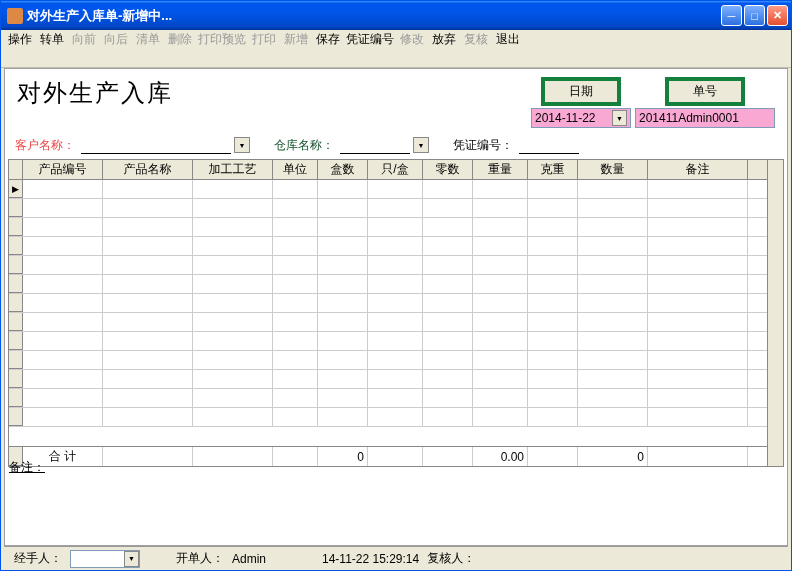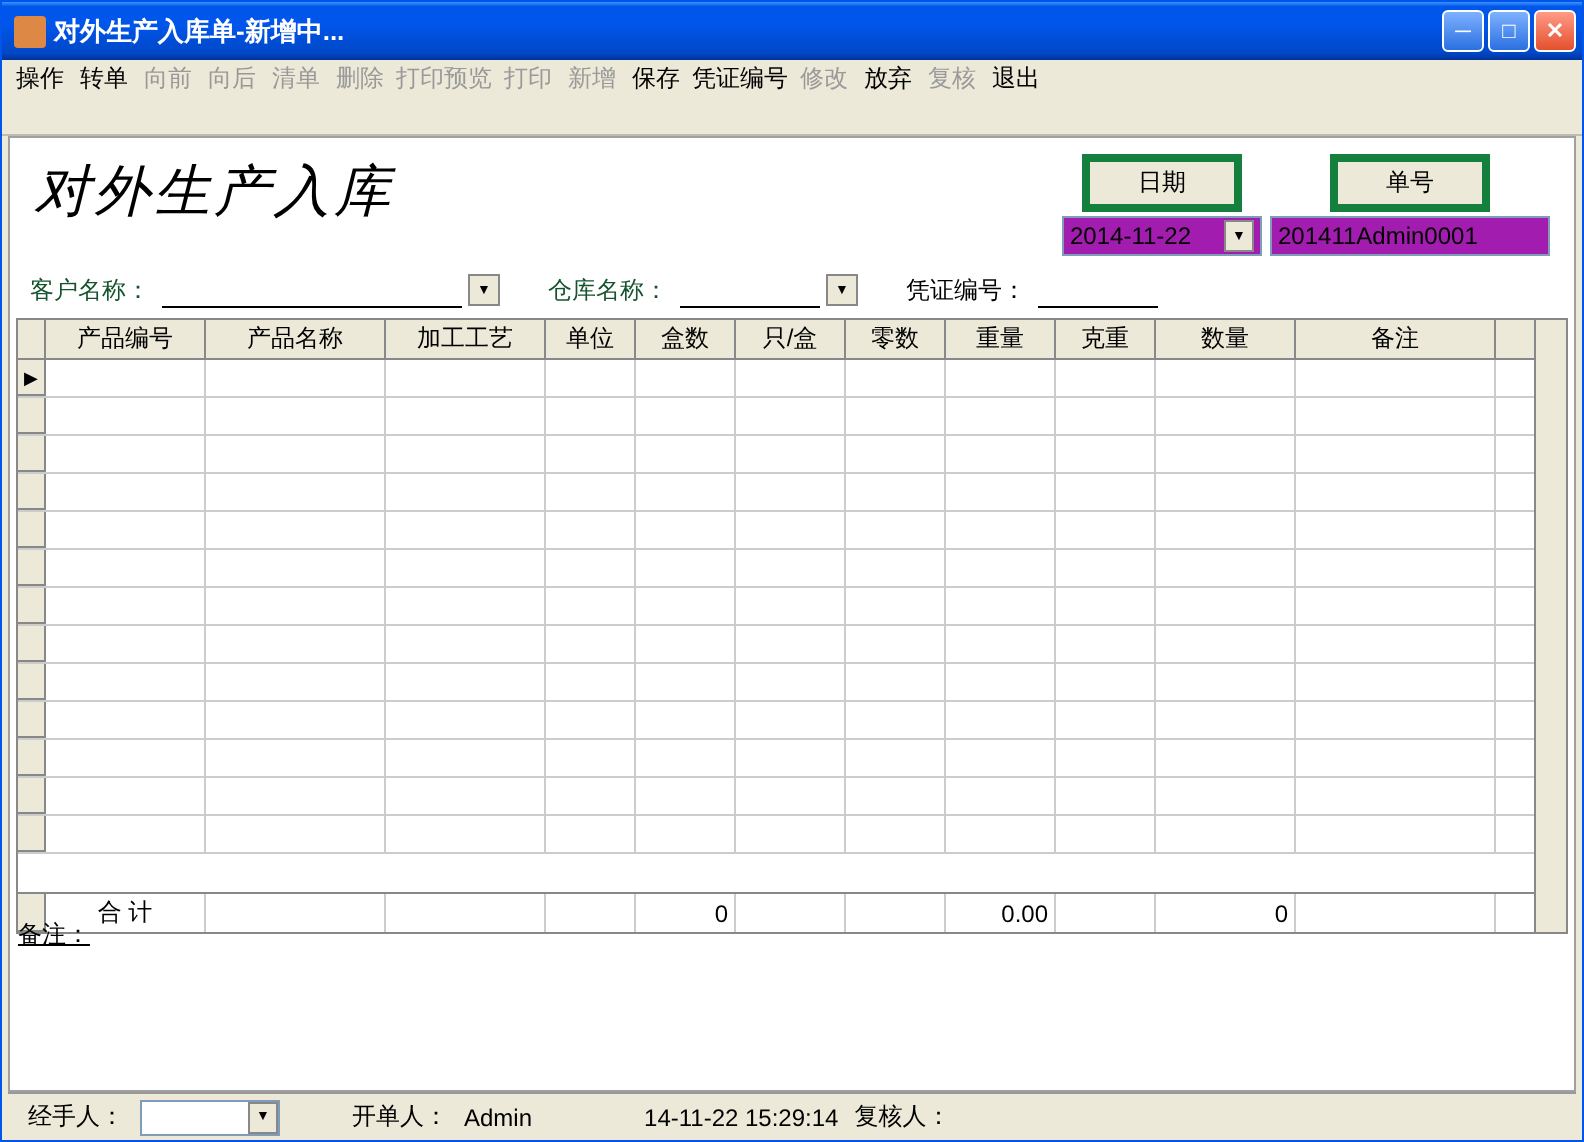--- a/index.html
+++ b/index.html
@@ -18,30 +18,30 @@
 
 .toolbar { height: 38px; background: #ece9d8; border-bottom: 1px solid #c0bcb0; display: flex; padding: 18px 4px; gap: 2px; }
 .tbtn { width: 30px; display: flex; flex-direction: column; align-items: center; justify-content: flex-end; font-size: 12px; padding-bottom: 2px; cursor: pointer; color: #000; }
 .tbtn.disabled { color: #999; }
 .tbtn .ticon { width: 16px; height: 16px; margin-bottom: 1px; }
 .tbtn.wide { width: 50px; }
 
 .content { position: absolute; top: 67px; left: 3px; right: 3px; bottom: 24px; background: #fff; border: 1px solid #a0a0a0; }
 
 .header-row { display: flex; align-items: flex-start; padding: 8px 12px 4px; }
-.doc-title { font-size: 28px; font-family: "SimSun"; font-weight: normal; letter-spacing: 2px; font-style: italic; }
+.doc-title { font-size: 24px; font-family: "SimSun"; font-weight: normal; letter-spacing: 2px; }
 .header-right { margin-left: auto; display: flex; gap: 4px; }
 .hfield { display: flex; flex-direction: column; align-items: center; }
 .hlabel { background: #ece9d8; border: 4px solid #15803d; padding: 2px 24px; font-size: 12px; }
-.hinput { border: 1px solid #7f9db9; height: 20px; padding: 1px 3px; font-size: 12px; width: 100px; margin-top: 2px; display: flex; align-items: center; background: #a21caf; }
+.hinput { border: 1px solid #7f9db9; height: 20px; padding: 1px 3px; font-size: 12px; width: 100px; margin-top: 2px; display: flex; align-items: center; background: #f9a8d4; }
 .hinput.wider { width: 140px; }
 .dd-arrow { margin-left: auto; width: 15px; height: 16px; background: #ece9d8; border: 1px solid #888; display: flex; align-items: center; justify-content: center; font-size: 7px; }
 
 .filter-row { display: flex; align-items: center; padding: 4px 8px 6px; gap: 4px; }
-.filter-row .lbl { color: #14532d; padding: 0 2px; }
+.filter-row .lbl { color: #ef4444; padding: 0 2px; }
 .uinput { border-bottom: 1px solid #000; height: 18px; min-width: 130px; display: flex; align-items: flex-end; }
 .smdd { width: 16px; height: 16px; background: #ece9d8; border: 1px solid #888; display: flex; align-items: center; justify-content: center; font-size: 7px; margin-left: -1px; }
 
 .grid-wrap { position: absolute; top: 90px; left: 3px; right: 3px; bottom: 78px; border: 1px solid #888; background: #fff; display: flex; flex-direction: column; }
 .grid-head { display: flex; background: #ece9d8; border-bottom: 1px solid #888; height: 20px; }
 .gh { border-right: 1px solid #888; display: flex; align-items: center; justify-content: center; font-size: 12px; background: #ece9d8; }
 .rowhdr { width: 14px; background: #ece9d8; border-right: 1px solid #888; }
 .grid-body { flex: 1; overflow: hidden; position: relative; }
 .grow { display: flex; height: 19px; border-bottom: 1px solid #ccc; }
 .gc { border-right: 1px solid #ccc; font-size: 12px; display: flex; align-items: center; padding: 0 3px; }

